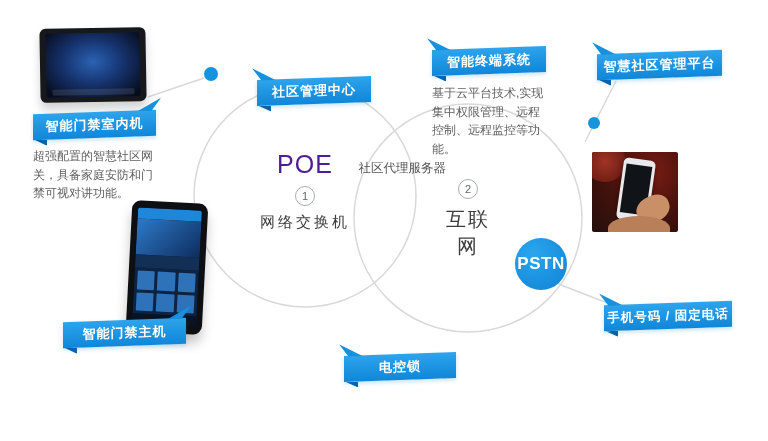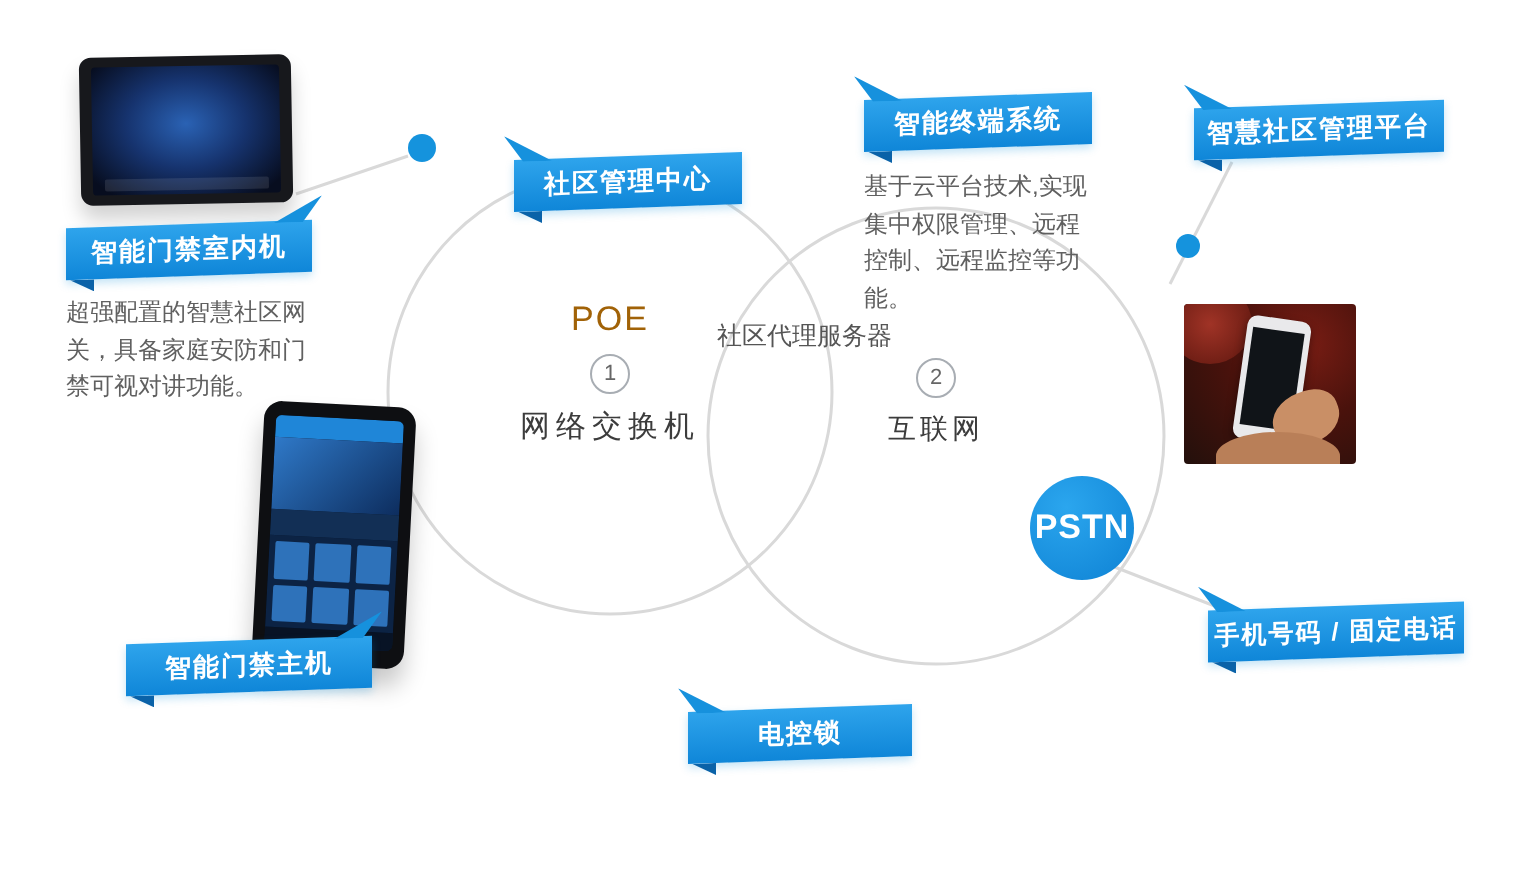--- a/index.html
+++ b/index.html
@@ -16,26 +16,26 @@
           background:linear-gradient(180deg,#2ea4ec 0%,#0f86d8 100%);
           transform:skewY(-2deg);box-shadow:0 2px 4px rgba(21,147,221,.25);}
   .ribbon::after{content:"";position:absolute;left:2px;bottom:-6px;width:12px;height:6px;
           background:#0a62a8;clip-path:polygon(0 0,100% 0,100% 100%);}
   .tail-tl::before{content:"";position:absolute;top:-12px;left:-5px;width:24px;height:13px;
           background:#1691dd;clip-path:polygon(0 0,100% 100%,40% 100%);}
   .tail-tr::before{content:"";position:absolute;top:-12px;right:-5px;width:24px;height:13px;
           background:#1691dd;clip-path:polygon(100% 0,60% 100%,0 100%);}
 
   
-  .poe{font-size:17px;color:#a16207;letter-spacing:1px;}
+  .poe{font-size:25px;color:#4c1d95;letter-spacing:1px;}
   .num{width:18px;height:18px;border:1px solid #a8adb3;border-radius:50%;display:flex;
        align-items:center;justify-content:center;font-size:11px;color:#666;background:#fff;margin:7px auto;}
   .switch{font-size:15px;color:#3c3c3c;letter-spacing:3px;}
   .proxy{font-size:12.5px;color:#555;}
-  .inet{font-size:14px;color:#3c3c3c;letter-spacing:2px;}
+  .inet{font-size:20px;color:#3c3c3c;letter-spacing:2px;}
 
   .desc{font-size:12px;color:#606060;line-height:1.55;text-align:left;}
 
   .pstn{width:52px;height:52px;border-radius:50%;display:flex;align-items:center;justify-content:center;
         background:radial-gradient(circle at 35% 30%,#2ba6ee,#0e82d4);color:#fff;font-weight:bold;
         font-size:17px;letter-spacing:.5px;}
 
   
   .tablet{left:40px;top:28px;width:106px;height:74px;background:#17181c;border-radius:6px;
           box-shadow:0 7px 10px rgba(0,0,0,.18);transform:rotate(-1deg);}

